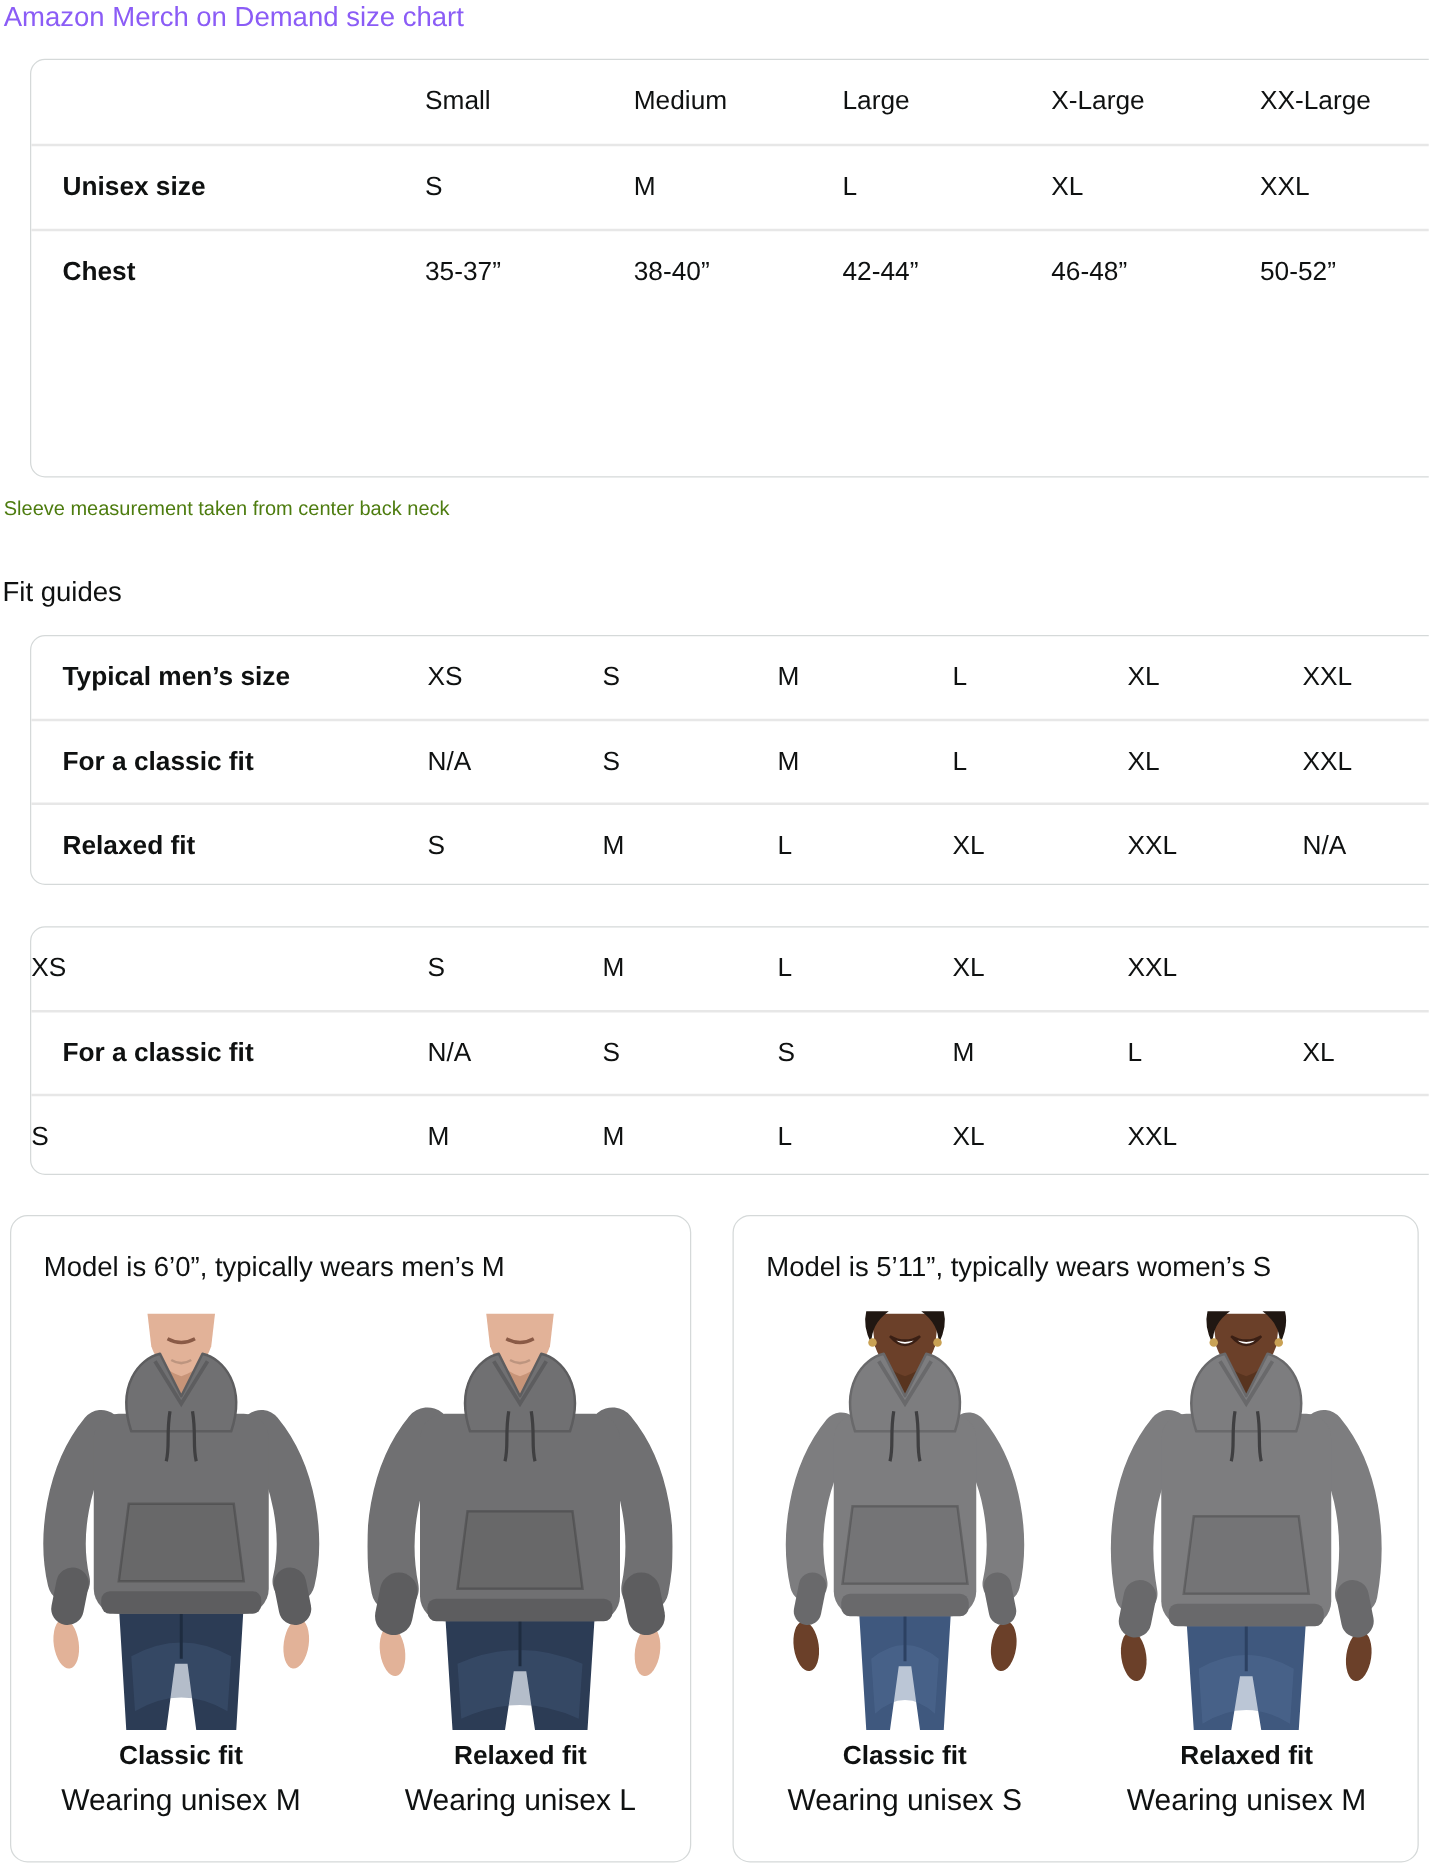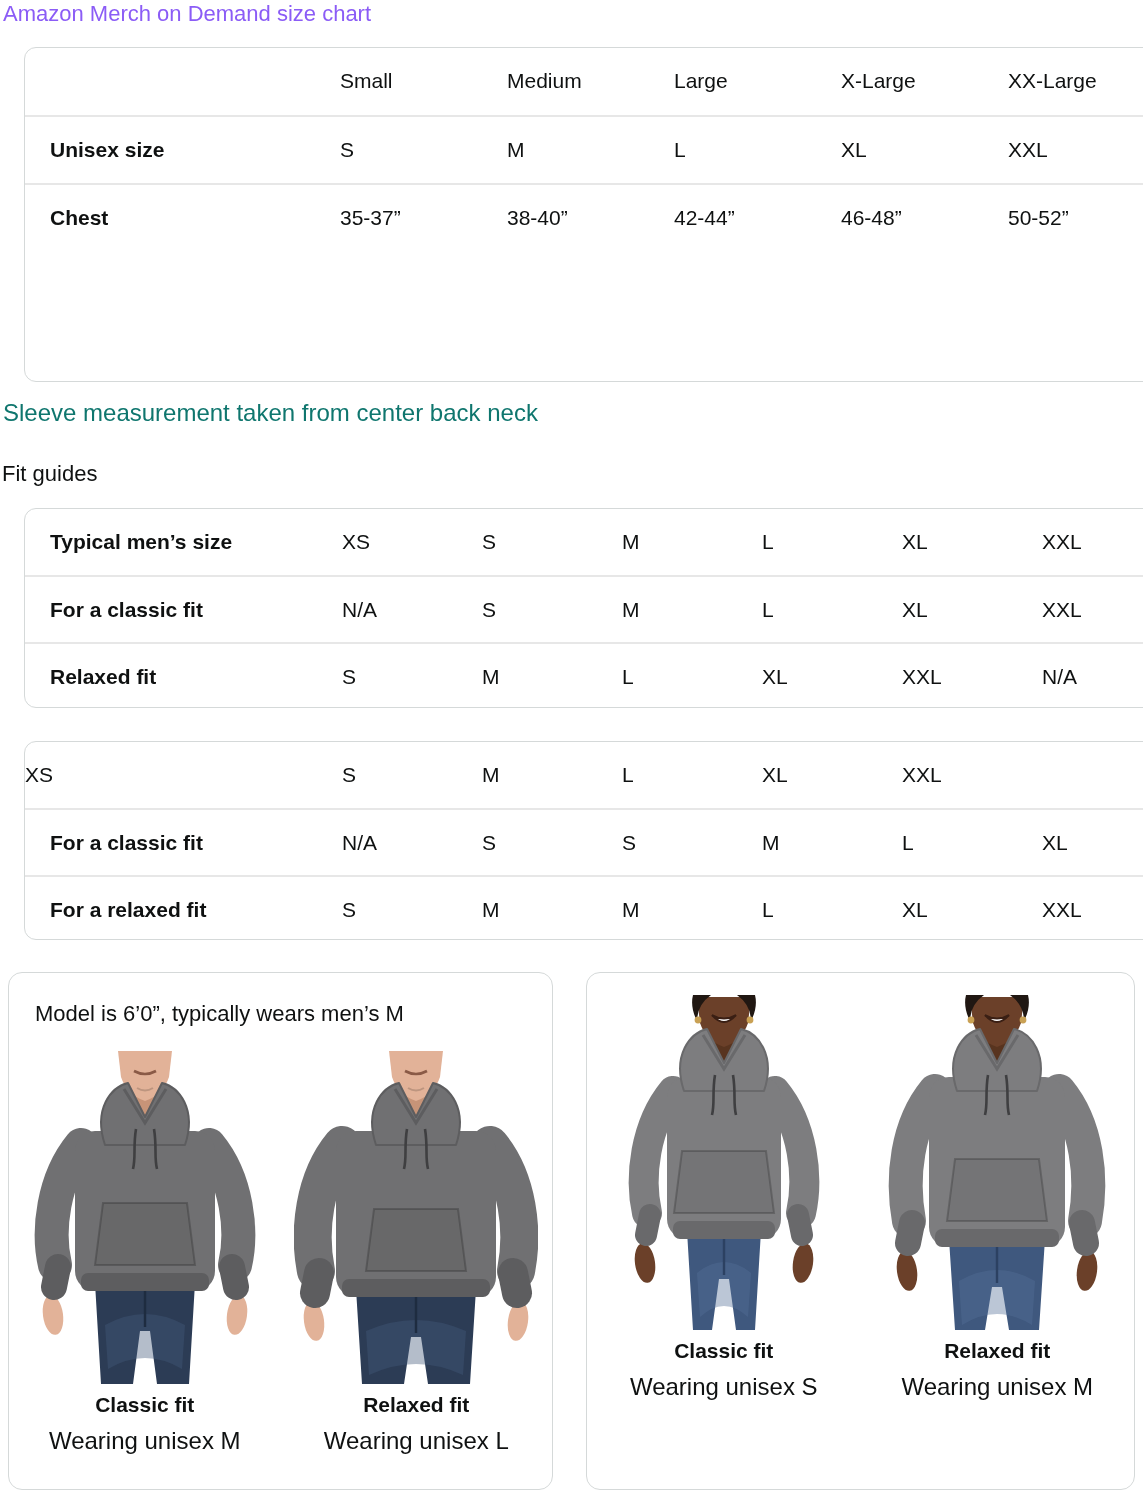--- a/index.html
+++ b/index.html
@@ -23,21 +23,21 @@
   #fit-table-1{top:741px;height:199px;}
   .row{display:grid;align-items:center;}
   #size-table .row{grid-template-columns:315px 167px 167px 167px 167px 1fr;height:66.6px;}
   #fit-table-0 .row,#fit-table-1 .row{grid-template-columns:317px 140px 140px 140px 140px 140px 1fr;height:65.7px;}
   .row + .row{border-top:2px solid #E7E7E7;}
   .cell{font-size:21px;font-weight:400;white-space:nowrap;}
   .cell.label{padding-left:25px;font-weight:700;}
   .cell.head{font-weight:400;}
   .note{
     position:absolute;left:3px;top:399px;margin:0;
-    font-size:24px;font-weight:400;color:#0f766e;
+    font-size:16px;font-weight:400;color:#4d7c0f;
   }
   .fit-guides{
     position:absolute;left:2px;top:461px;margin:0;
     font-size:22px;font-weight:400;
   }
   .card{
     position:absolute;top:972px;height:518px;
     border:1px solid #D5D9D9;border-radius:14px;background:#fff;
     box-sizing:border-box;overflow:hidden;
   }
@@ -129,21 +129,20 @@
     <div class="row">
       <div class="cell label">For a classic fit</div>
       <div class="cell">N/A</div>
       <div class="cell">S</div>
       <div class="cell">S</div>
       <div class="cell">M</div>
       <div class="cell">L</div>
       <div class="cell">XL</div>
     </div>
     <div class="row">
-      <div class="cell label">For a relaxed fit</div>
       <div class="cell">S</div>
       <div class="cell">M</div>
       <div class="cell">M</div>
       <div class="cell">L</div>
       <div class="cell">XL</div>
       <div class="cell">XXL</div>
     </div>
   </section>
 
 <div class="card" id="card0">
@@ -205,20 +204,21 @@
           </svg>
         </div>
         <figcaption>
           <div class="fitcap">Relaxed fit</div>
           <div class="wearcap">Wearing unisex L</div>
         </figcaption>
       </figure>
     </div>
 </div>
 <div class="card" id="card1">
+  <div class="card-heading">Model is 5’11”, typically wears women’s S</div>
   <div class="figs">
       <figure>
         <div>
           <svg viewBox="0 0 244 348" width="244" height="348" xmlns="http://www.w3.org/2000/svg" role="img">
             <path d="M 85 246 H 159 L 153 345 H 134 L 127 294 H 117 L 110 345 H 91 Z" fill="#3F587E"></path>
             <path d="M 95 288 Q 122 266 149 288 L 146 332 Q 122 310 98 332 Z" fill="#567198" opacity=".4"></path>
             <path d="M 122 250 V 290" stroke="#2C4162" stroke-width="2.4" fill="none"></path>
             <ellipse cx="43" cy="278" rx="10" ry="20" fill="#6B4029" transform="rotate(-8 43 278)"></ellipse>
             <path d="M 71 106 C 43 140 37 192 45 228" stroke="#7D7D7F" stroke-width="30" stroke-linecap="round" fill="none"></path>
             <path d="M 48 230 L 44 250" stroke="#69696B" stroke-width="22" stroke-linecap="round" fill="none"></path>

